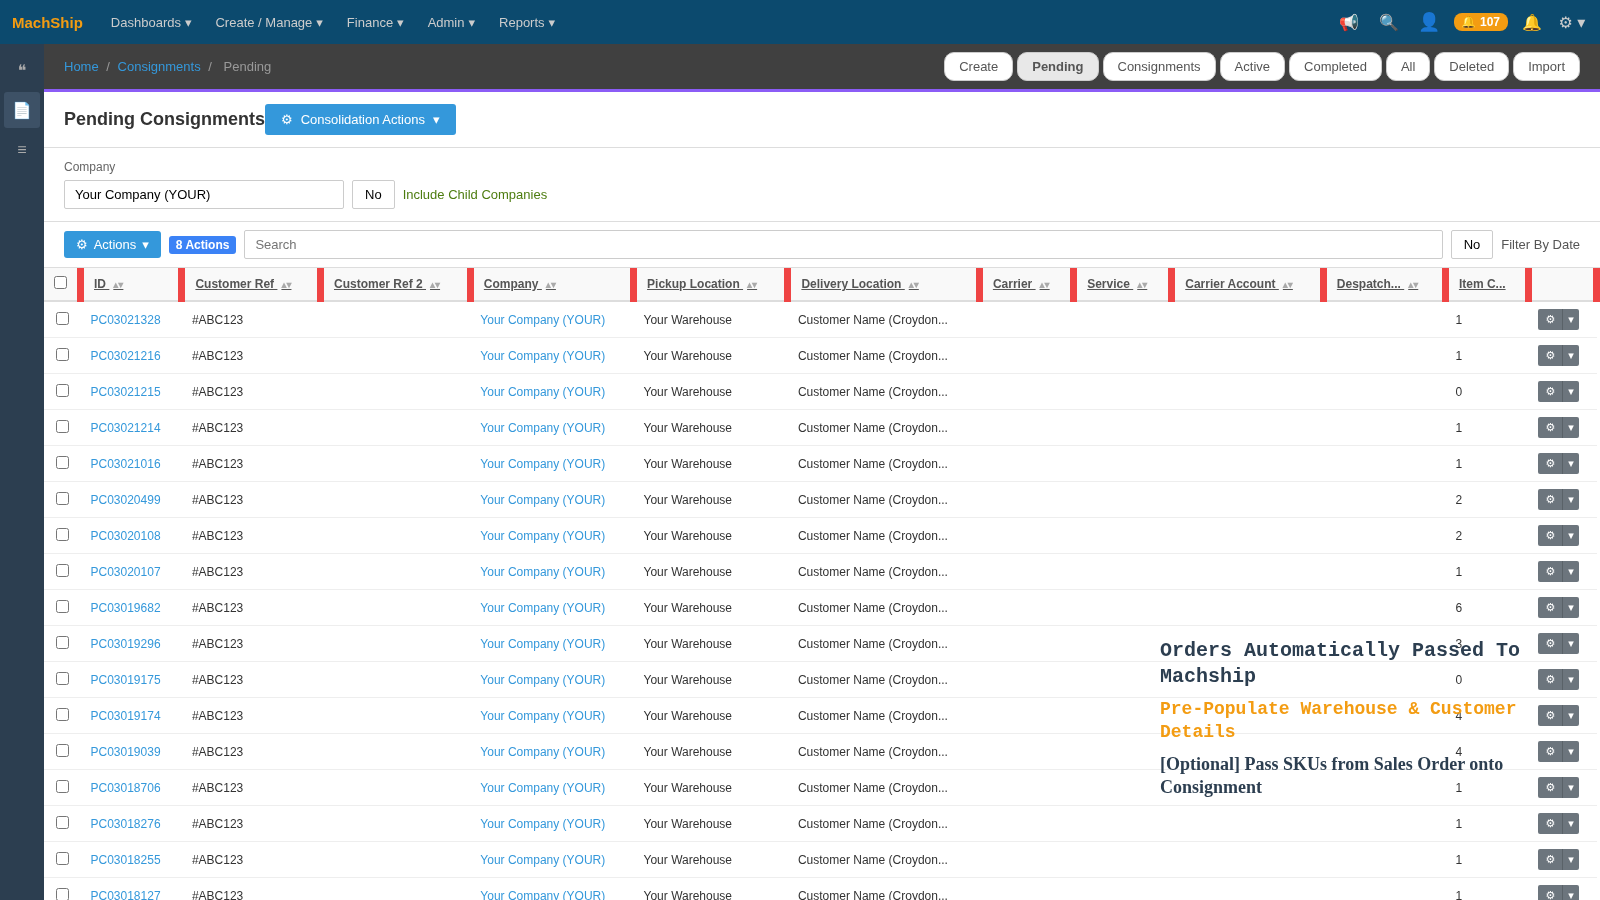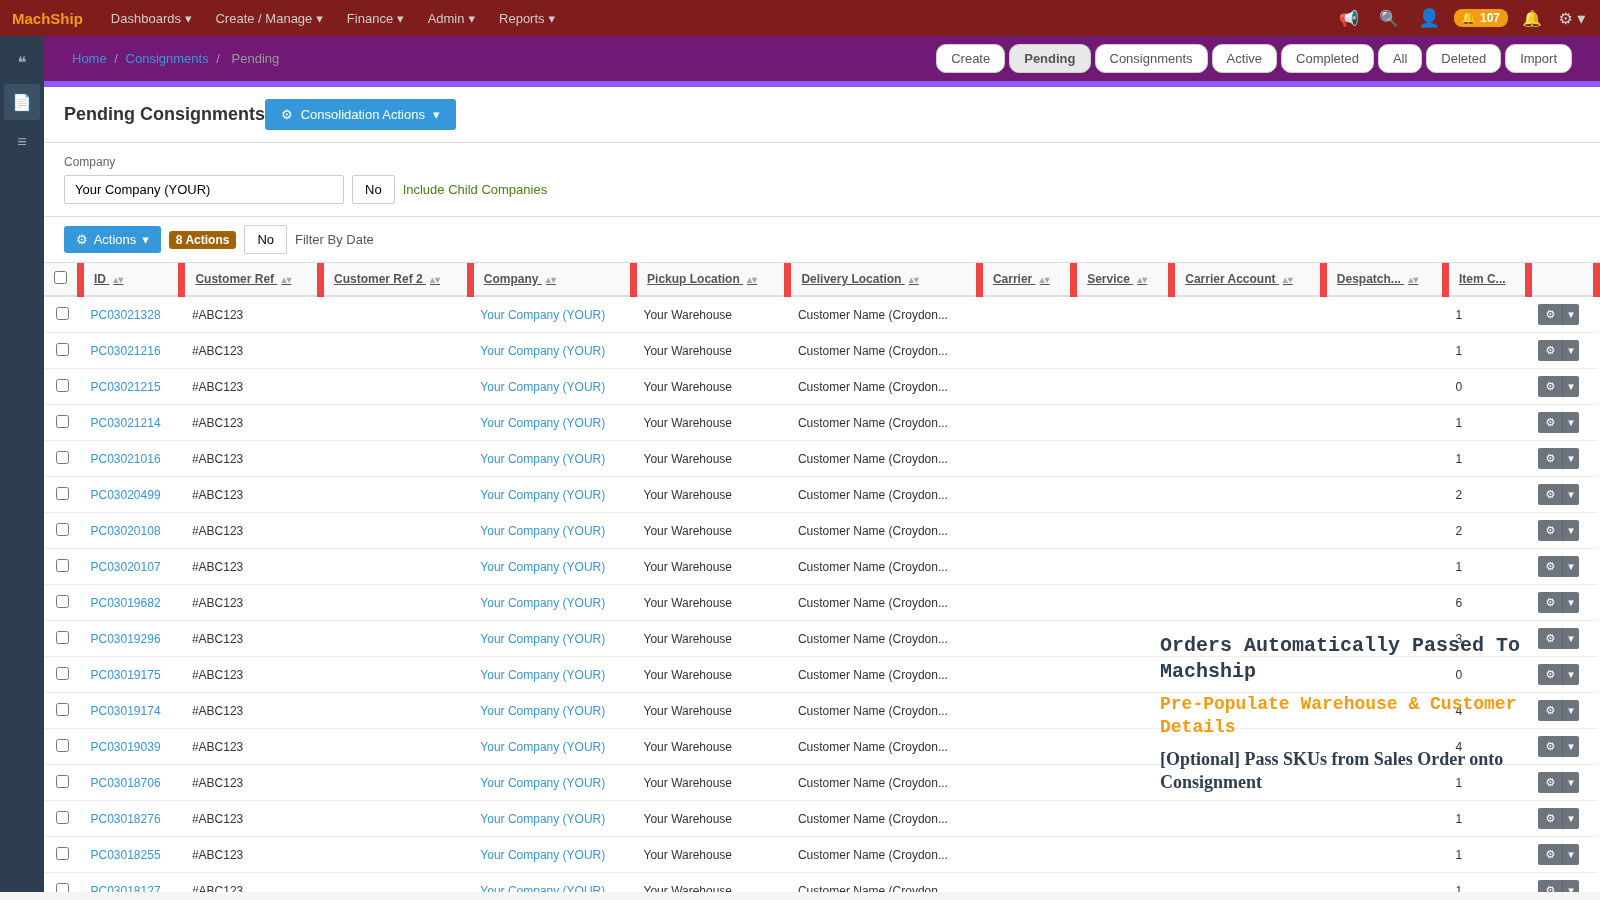--- a/index.html
+++ b/index.html
@@ -1,24 +1,24 @@
 <!DOCTYPE html>
 <html><head>
   <meta charset="utf-8">
   <style>
     * { box-sizing: border-box; margin: 0; padding: 0; }
     body { font-family: Arial, sans-serif; font-size: 13px; background: #f5f5f5; color: #333; }
 
     
     .top-nav {
-      background: #7f1d1d;
+      background: #0c4a6e;
       color: #fff;
       display: flex;
       align-items: center;
-      height: 36px;
+      height: 44px;
       padding: 0 12px;
       justify-content: space-between;
     }
     .top-nav-left { display: flex; align-items: center; gap: 0; }
     .brand { color: #f39c12; font-weight: bold; font-size: 15px; margin-right: 16px; }
     .nav-item {
       color: #ccc;
       font-size: 13px;
       padding: 0 12px;
       height: 44px;
@@ -65,26 +65,26 @@
       border-radius: 3px;
       font-size: 16px;
     }
     .sidebar-icon.active { color: #fff; background: #3d5166; }
 
     
     .main { flex: 1; overflow-y: auto; background: #f5f5f5; }
 
     
     .top-bar {
-      background: #701a75;
-      border-bottom: 6px solid #8b5cf6;
+      background: #404040;
+      border-bottom: 3px solid #8b5cf6;
       display: flex;
       align-items: center;
       justify-content: space-between;
-      padding: 8px 28px;
+      padding: 8px 20px;
     }
     .breadcrumb { font-size: 13px; color: #666; }
     .breadcrumb a { color: #3498db; text-decoration: none; }
     .breadcrumb span { color: #999; margin: 0 4px; }
     .top-actions { display: flex; gap: 4px; }
     .tab-btn {
       border: 1px solid #ccc;
       background: #fff;
       padding: 6px 14px;
       cursor: pointer;
@@ -254,21 +254,21 @@
     }
     .tooltip-line3 {
       color: #2c3e50;
       font-size: 18px;
       font-weight: bold;
       font-family: Liberation Serif, serif;
       line-height: 1.3;
     }
 
     .actions-count-badge {
-      background: #a16207;
+      background: #3b82f6;
       color: #fff;
       border-radius: 3px;
       padding: 2px 7px;
       font-size: 12px;
       font-weight: bold;
     }
   </style>
 </head>
 <body>
 
@@ -356,20 +356,21 @@
       </div>
     </div>
 
     <div class="actions-bar">
       <button class="actions-btn">
         <span>⚙</span>
         <span>Actions</span>
         <span>▾</span>
       </button>
       <span class="actions-count-badge">8 Actions</span>
+      <input class="search-input" type="text" placeholder="Search" style="">
       <button class="filter-date-toggle">No</button>
       <span class="filter-date-label">Filter By Date</span>
     </div>
 
     <div class="table-wrap" style="position:relative;">
       <table>
         <thead>
           <tr>
             <th class="checkbox-col">
               <input type="checkbox" style="">

